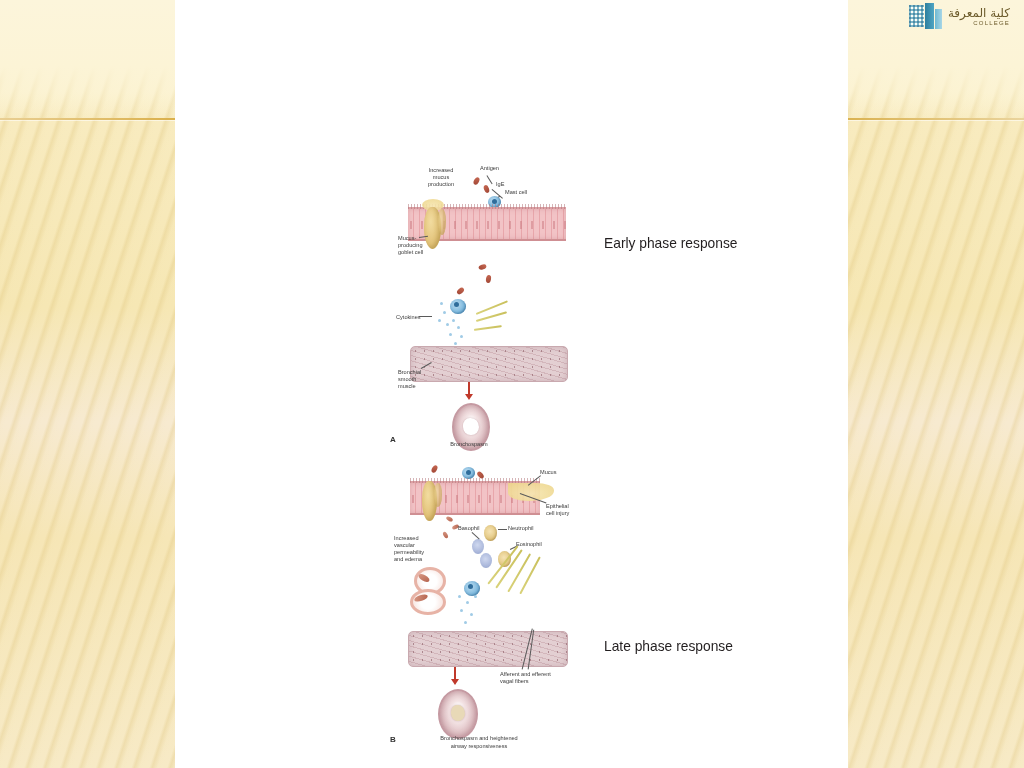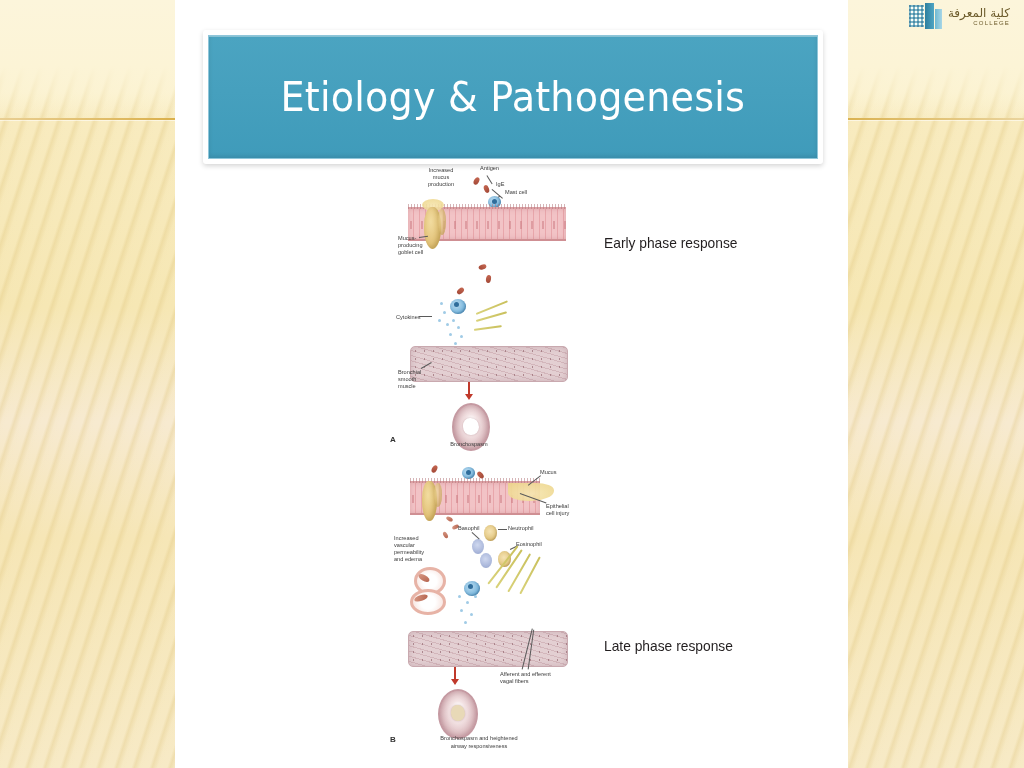--- a/index.html
+++ b/index.html
@@ -289,25 +289,20 @@
       <div class="grid"></div>
         <div class="tower"></div>
         <div class="tower2"></div>
     </div>
     <div class="logo-text">
       <div class="logo-ar">كلية المعرفة</div>
       <div class="logo-en">COLLEGE</div>
     </div>
   </div>
 
-  <div class="banner-wrap">
-    <div class="banner">
-      <div class="banner-title">Etiology &amp; Pathogenesis</div>
-    </div>
-  </div>
 
   <div class="figure">
 
     <div class="panel panel-a">
 
       <div class="lbl c" style="left:30px;top:4px;width:46px;">Increased</div>
       <div class="lbl c" style="left:30px;top:11px;width:46px;">mucus</div>
       <div class="lbl c" style="left:30px;top:18px;width:46px;">production</div>
 
       <div class="lbl" style="left:92px;top:2px;">Antigen</div>

